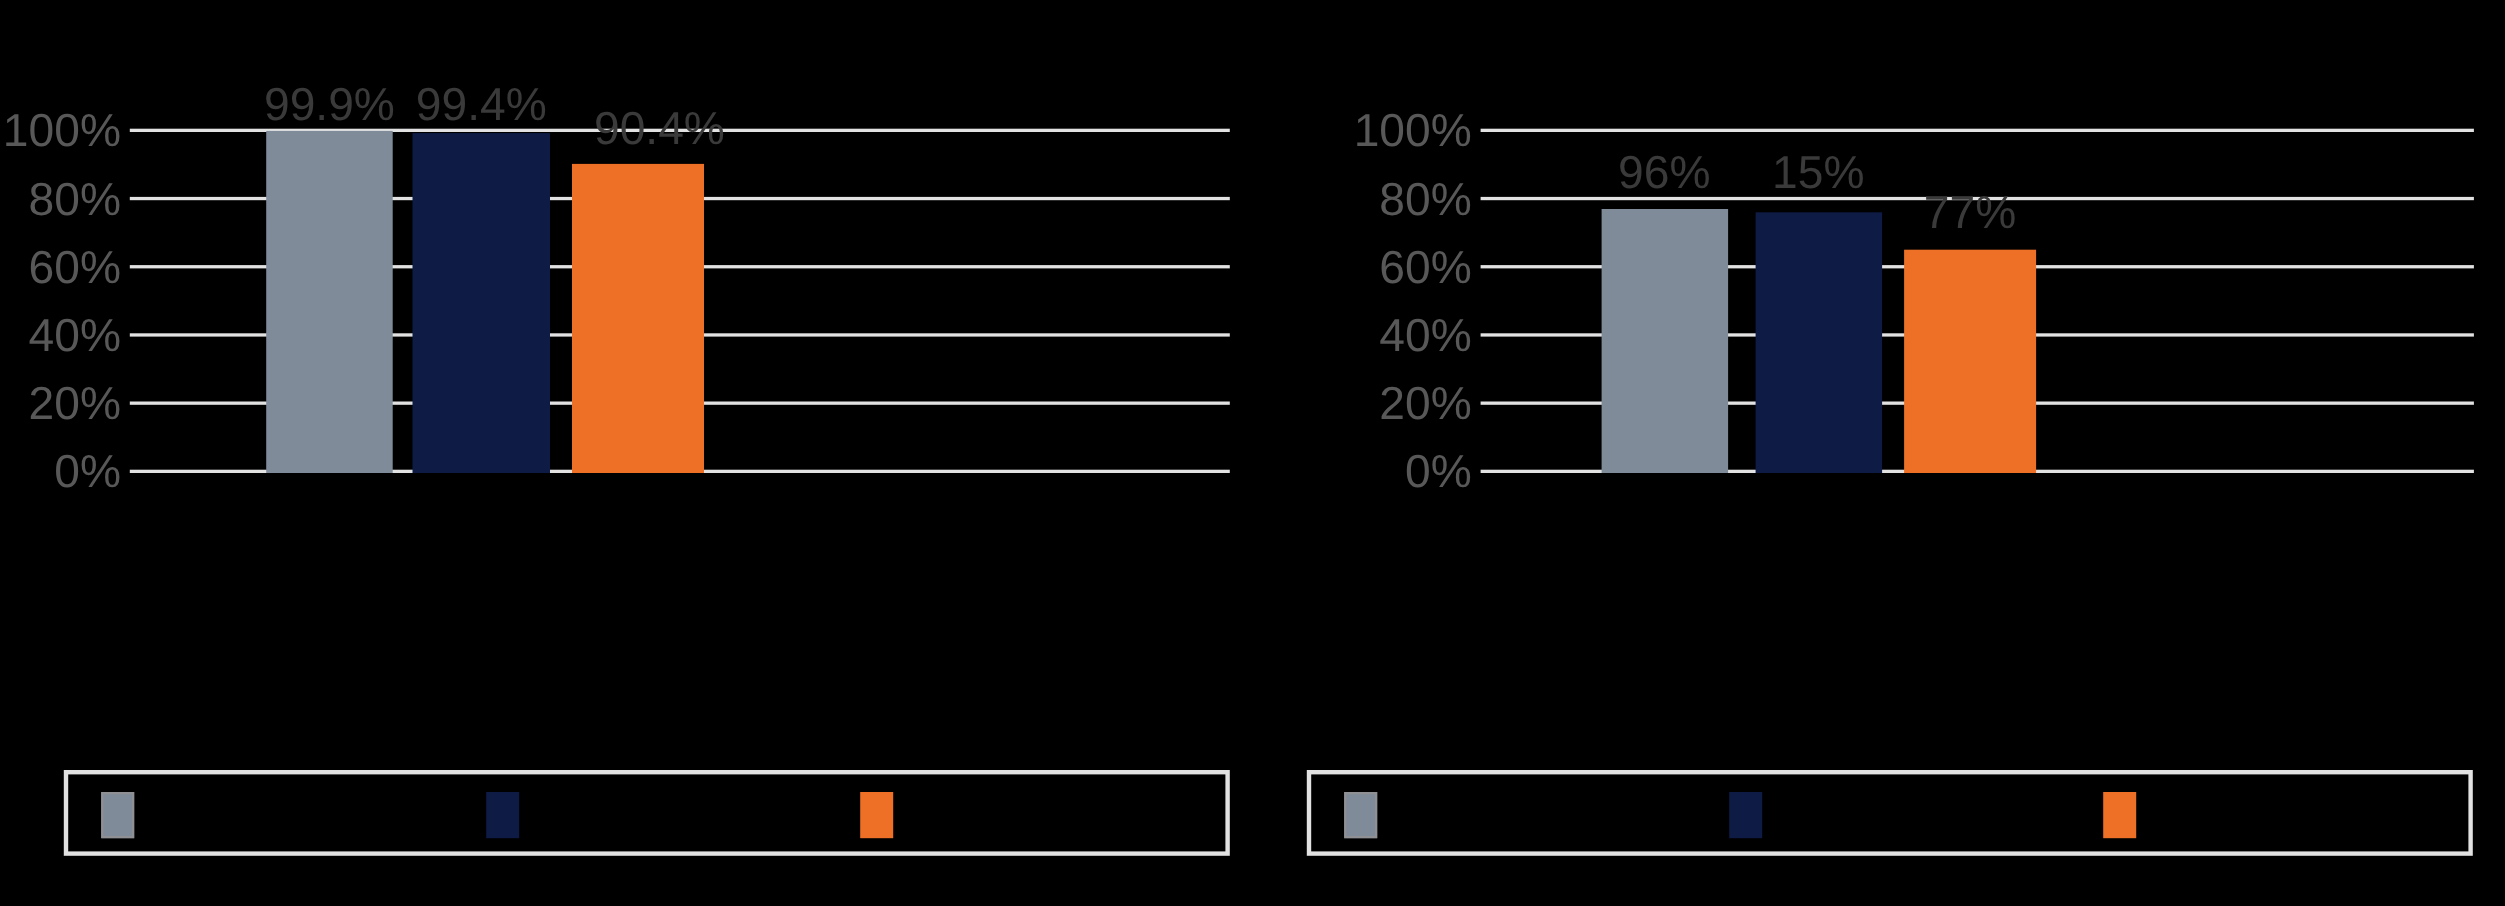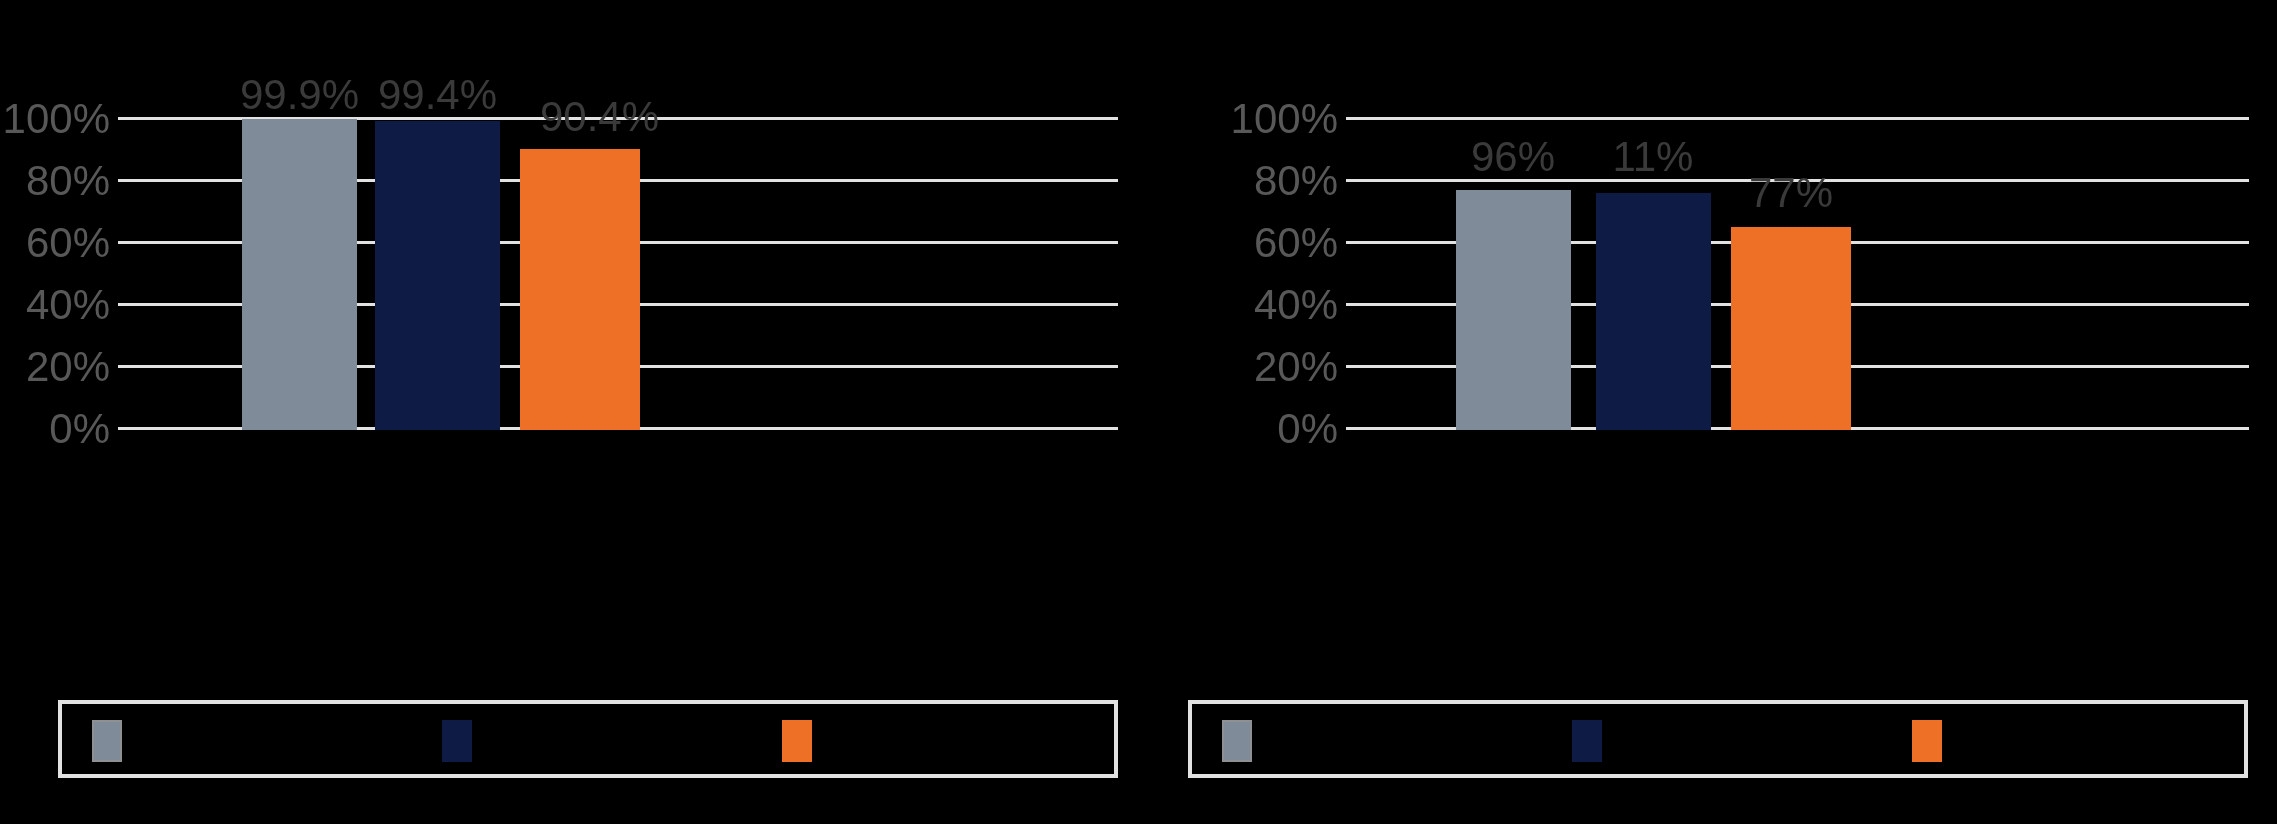--- a/index.html
+++ b/index.html
@@ -143,21 +143,21 @@
     </div>
 
     <div class="bars-layer" style="left:208px;top:119px;width:903px;height:311px;">
       <div class="bar" style="left:110px;width:115px;height:240px;background:#7f8b99;"></div>
       <div class="bar" style="left:250px;width:115px;height:237px;background:#0e1c45;"></div>
       <div class="bar" style="left:385px;width:120px;height:203px;background:#ee7026;"></div>
     </div>
 
     <div class="plot" style="left:208px;top:0;width:903px;height:824px;">
       <div class="bar-label" style="left:72px;top:136px;width:190px;">96%</div>
-      <div class="bar-label" style="left:212px;top:136px;width:190px;">11%</div>
+      <div class="bar-label" style="left:212px;top:136px;width:190px;">15%</div>
       <div class="bar-label" style="left:350px;top:172px;width:190px;">77%</div>
     </div>
 
     <div class="legend-box" style="left:50px;top:700px;width:1060px;height:78px;">
       <div class="legend-item" style="left:30px;top:16px;">
         <span class="legend-swatch gray" style="background:#7f8b99;"></span>
         <span class="legend-text"></span>
       </div>
       <div class="legend-item" style="left:380px;top:16px;">
         <span class="legend-swatch" style="background:#0e1c45;"></span>

